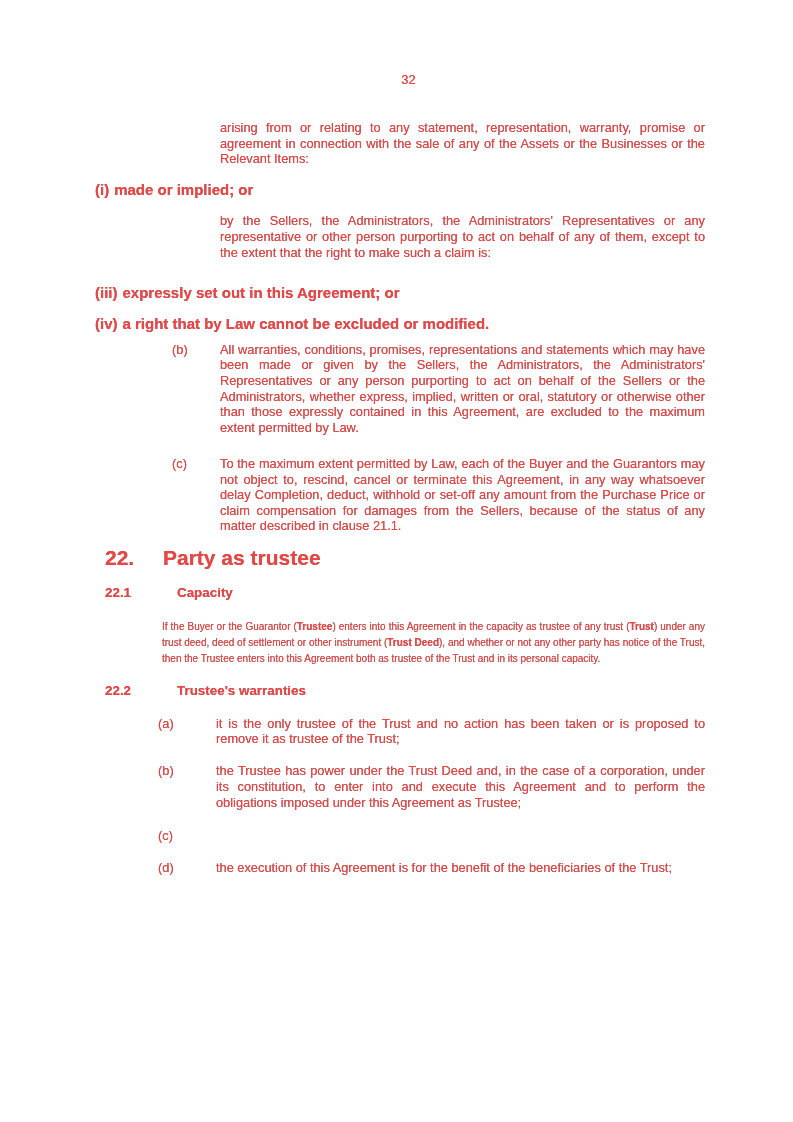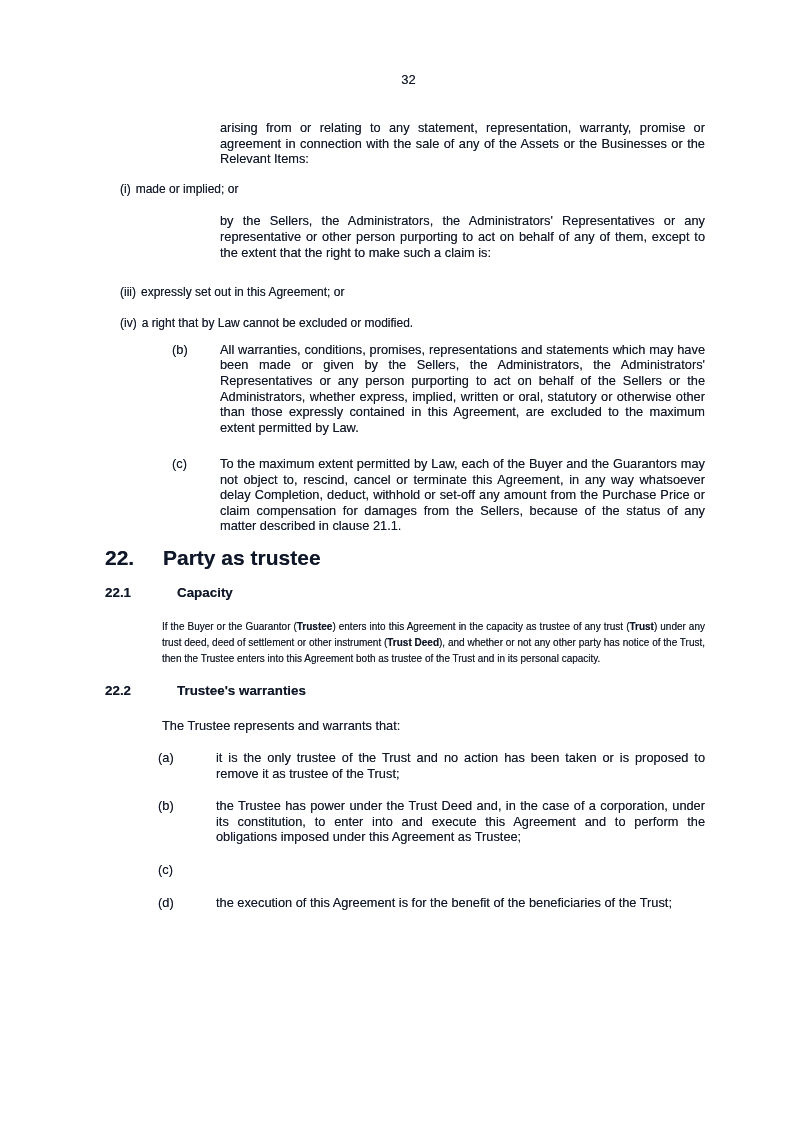--- a/index.html
+++ b/index.html
@@ -3,44 +3,45 @@
 <meta charset="utf-8">
 <title>Agreement — Page 32</title>
 <style>
   html,body { margin:0; padding:0; background:#9a9a9a; }
   .page {
     position:relative;
     width:793px; height:1122px;
     margin:0 auto;
     background:#ffffff;
     font-family:"Liberation Sans", sans-serif;
-    color:#0f172a;
+    color:#ef4444;
     box-sizing:border-box;
     padding-top:72px;
     overflow:hidden;
     text-shadow:0 0 0.35px rgba(0,0,0,0.55);
   }
   .pagenum {
     text-align:center;
     font-size:13px;
     line-height:16px;
     transform:translateX(12px);
   }
   
   .para {
     margin:0 88px 0 220px;
     font-size:12.8px;
     line-height:15.6px;
     text-align:justify;
   }
   .roman-row {
-    margin:0 88px 0 120px;
-    font-size:12px;
+    margin:0 88px 0 95px;
+    font-size:15px;
     line-height:15.6px;
     white-space:nowrap;
+    font-weight:bold;
   }
   .roman-row .marker { display:inline-block; margin-right:5px; }
   .item-row {
     display:flex;
     margin:0 88px 0 172px;
     font-size:12.8px;
     line-height:15.6px;
   }
   .item-row .marker { flex:none; width:48px; }
   .item-row .txt { flex:1; text-align:justify; }
@@ -142,21 +143,20 @@
     <span>Capacity</span>
   </div>
 
   <div class="sec-para mt-paraC"><span>If the Buyer or the Guarantor (</span><span class="b">Trustee</span><span>) enters into this Agreement in the capacity as trustee of any trust (</span><span class="b">Trust</span><span>) under any trust deed, deed of settlement or other instrument (</span><span class="b">Trust Deed</span><span>), and whether or not any other party has notice of the Trust, then the Trustee enters into this Agreement both as trustee of the Trust and in its personal capacity.</span></div>
 
   <div class="h2-row mt-h222">
     <span class="num">22.2</span>
     <span>Trustee's warranties</span>
   </div>
 
-  <div class="sec-intro mt-intro">The Trustee represents and warrants that:</div>
 
   <div class="sec-item mt-a2">
     <span class="marker">(a)</span>
     <span class="txt">it is the only trustee of the Trust and no action has been taken or is proposed to remove it as trustee of the Trust;</span>
   </div>
   <div class="sec-item mt-b2">
     <span class="marker">(b)</span>
     <span class="txt">the Trustee has power under the Trust Deed and, in the case of a corporation, under its constitution, to enter into and execute this Agreement and to perform the obligations imposed under this Agreement as Trustee;</span>
   </div>
   <div class="sec-item mt-c2">

